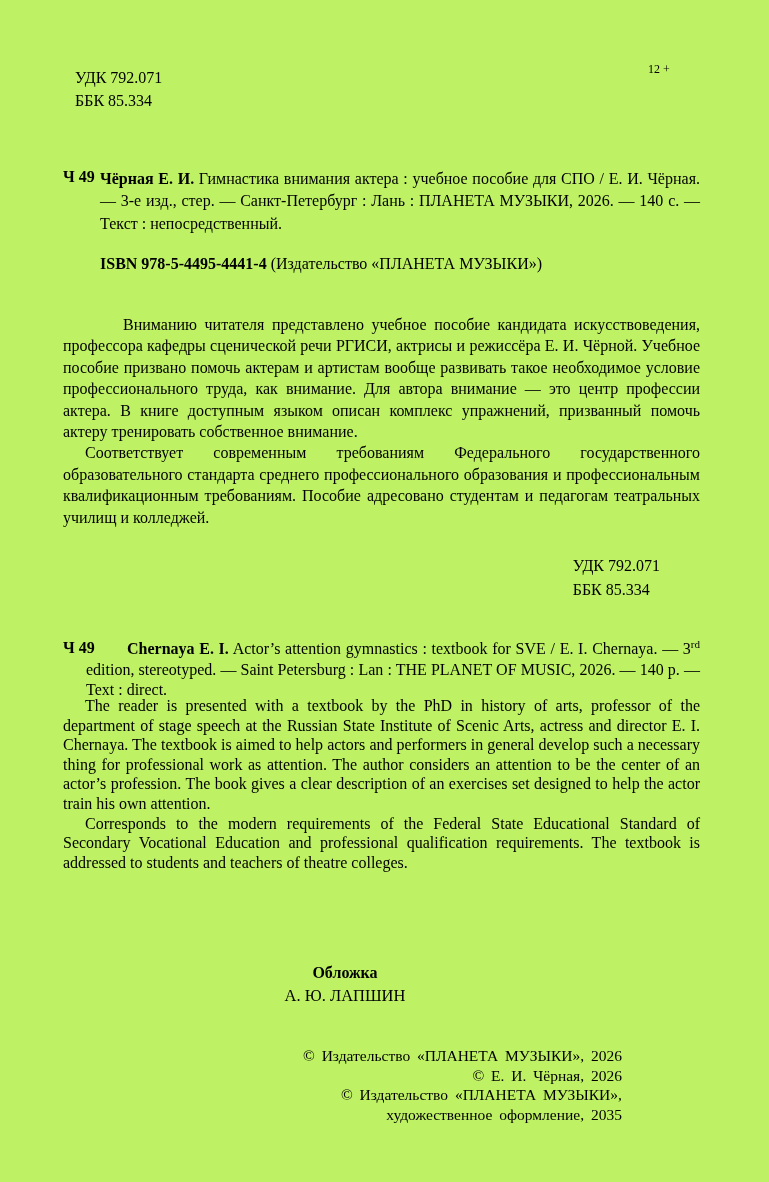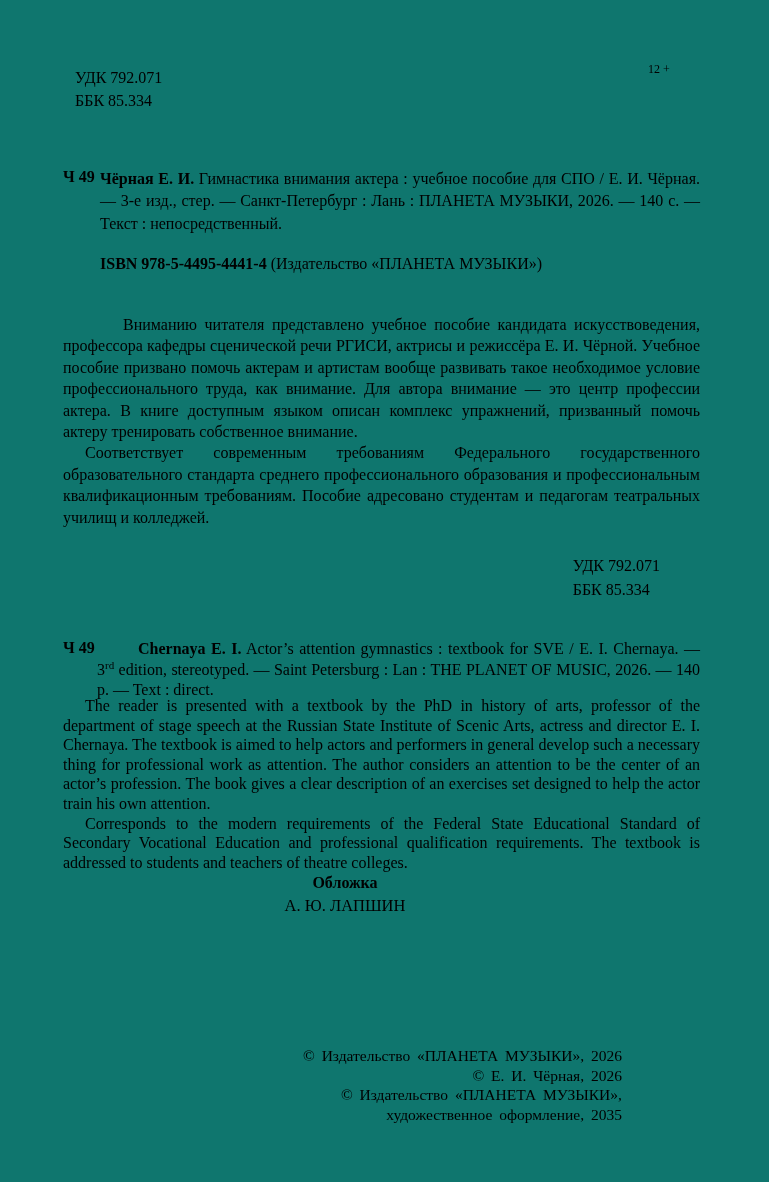--- a/index.html
+++ b/index.html
@@ -4,21 +4,21 @@
 <style>
   html, body {
     margin: 0;
     padding: 0;
     background: #ffffff;
   }
   .page {
     position: relative;
     width: 769px;
     height: 1182px;
-    background: #0f766e;
+    background: #bef264;
     color: #000000;
     font-family: "Liberation Serif", "DejaVu Serif", serif;
     font-size: 16px;
     overflow: hidden;
   }
   
   .header-codes {
     position: absolute;
     left: 75px;
     top: 67px;
@@ -47,21 +47,21 @@
     font-weight: bold;
     white-space: nowrap;
   }
   .bib p {
     margin: 0;
     text-align: justify;
   }
   .bib-ru { top: 168px; }
   .bib-ru p { margin-left: 37px; line-height: 22.3px; }
   .bib-en { top: 639px; }
-  .bib-en p { margin-left: 34px; text-indent: 41px; line-height: 20.6px; }
+  .bib-en p { margin-left: 23px; text-indent: 41px; line-height: 20.6px; }
   .bib sup { font-size: 11px; line-height: 0; }
 
   
   .isbn-block {
     position: absolute;
     left: 100px;
     top: 252px;
     line-height: 24.5px;
     white-space: nowrap;
   }
@@ -88,21 +88,21 @@
     top: 554px;
     line-height: 23.5px;
     text-align: left;
     white-space: nowrap;
   }
 
   
   .cover-block {
     position: absolute;
     left: 0;
-    top: 872px;
+    top: 962px;
     width: 690px;
     text-align: center;
     line-height: 22.5px;
   }
   .cover-label { font-weight: bold; }
   .cover-designer { font-size: 16.5px; }
 
   
   .copyright-block {
     position: absolute;

